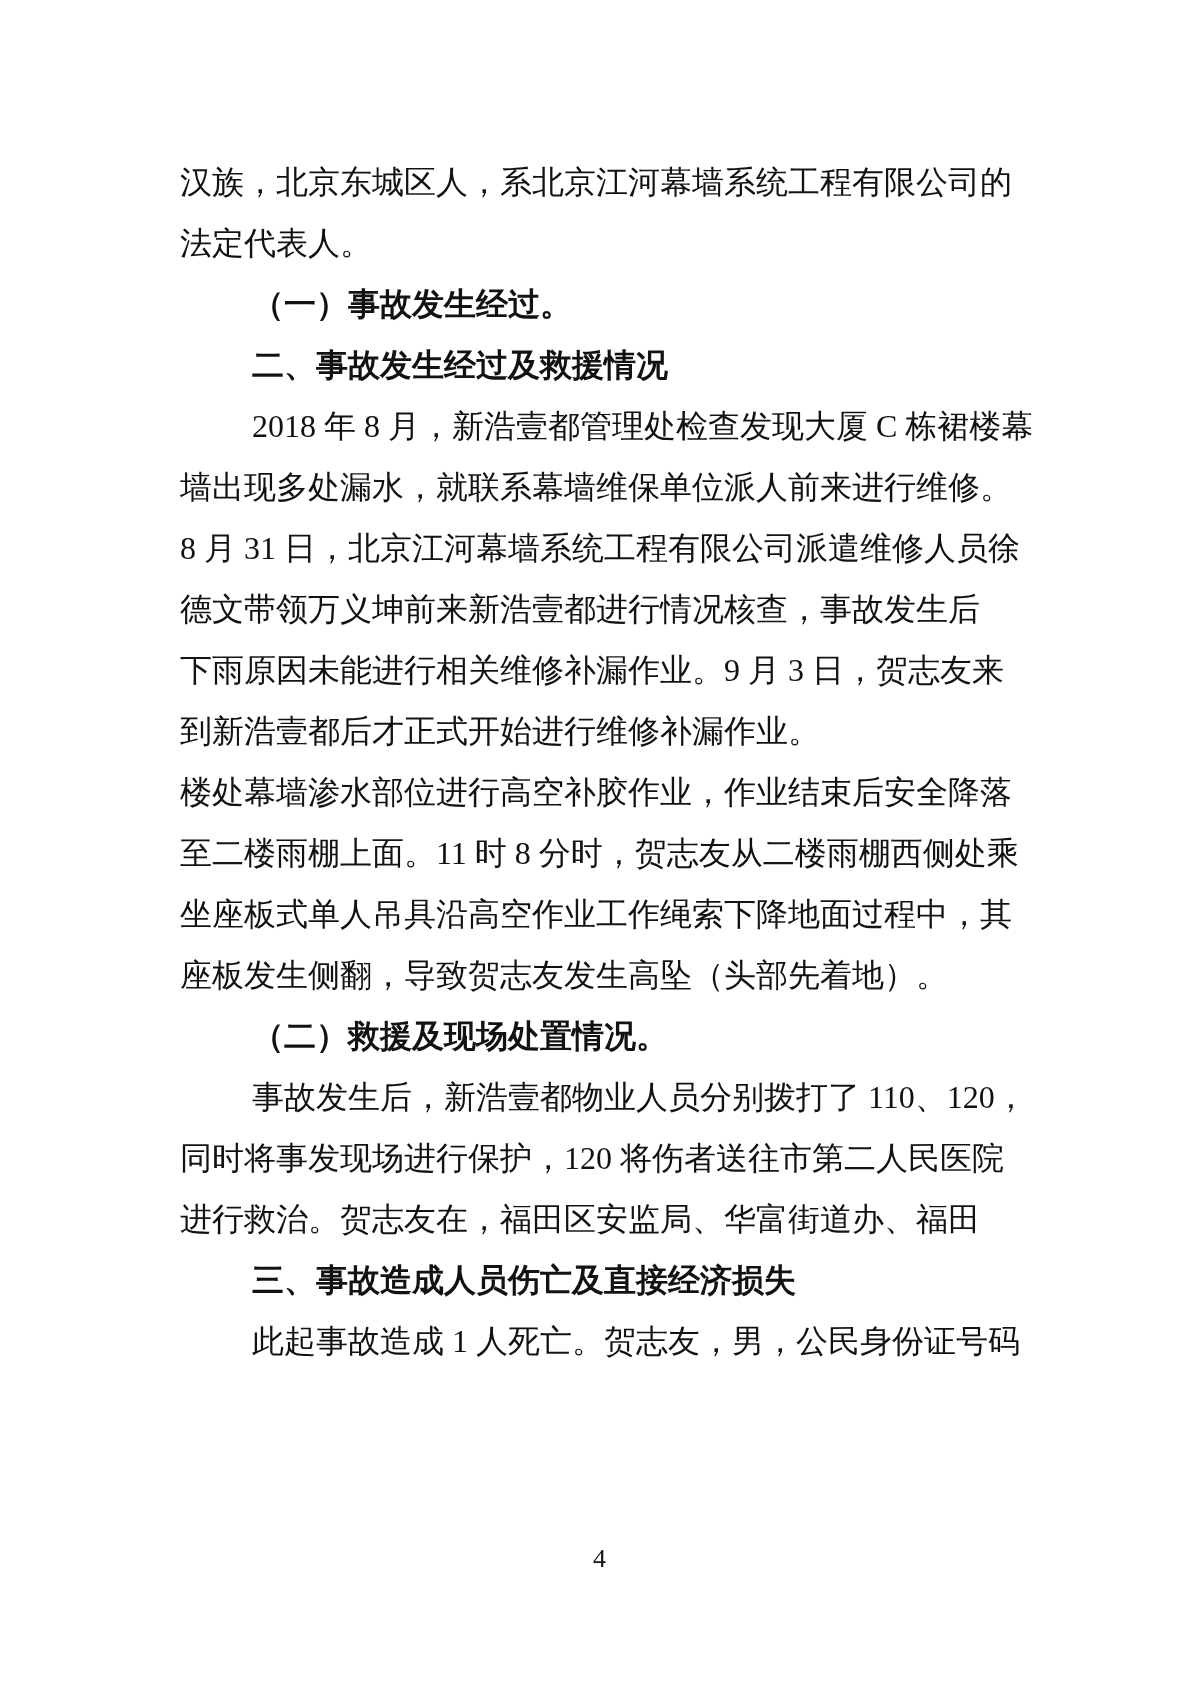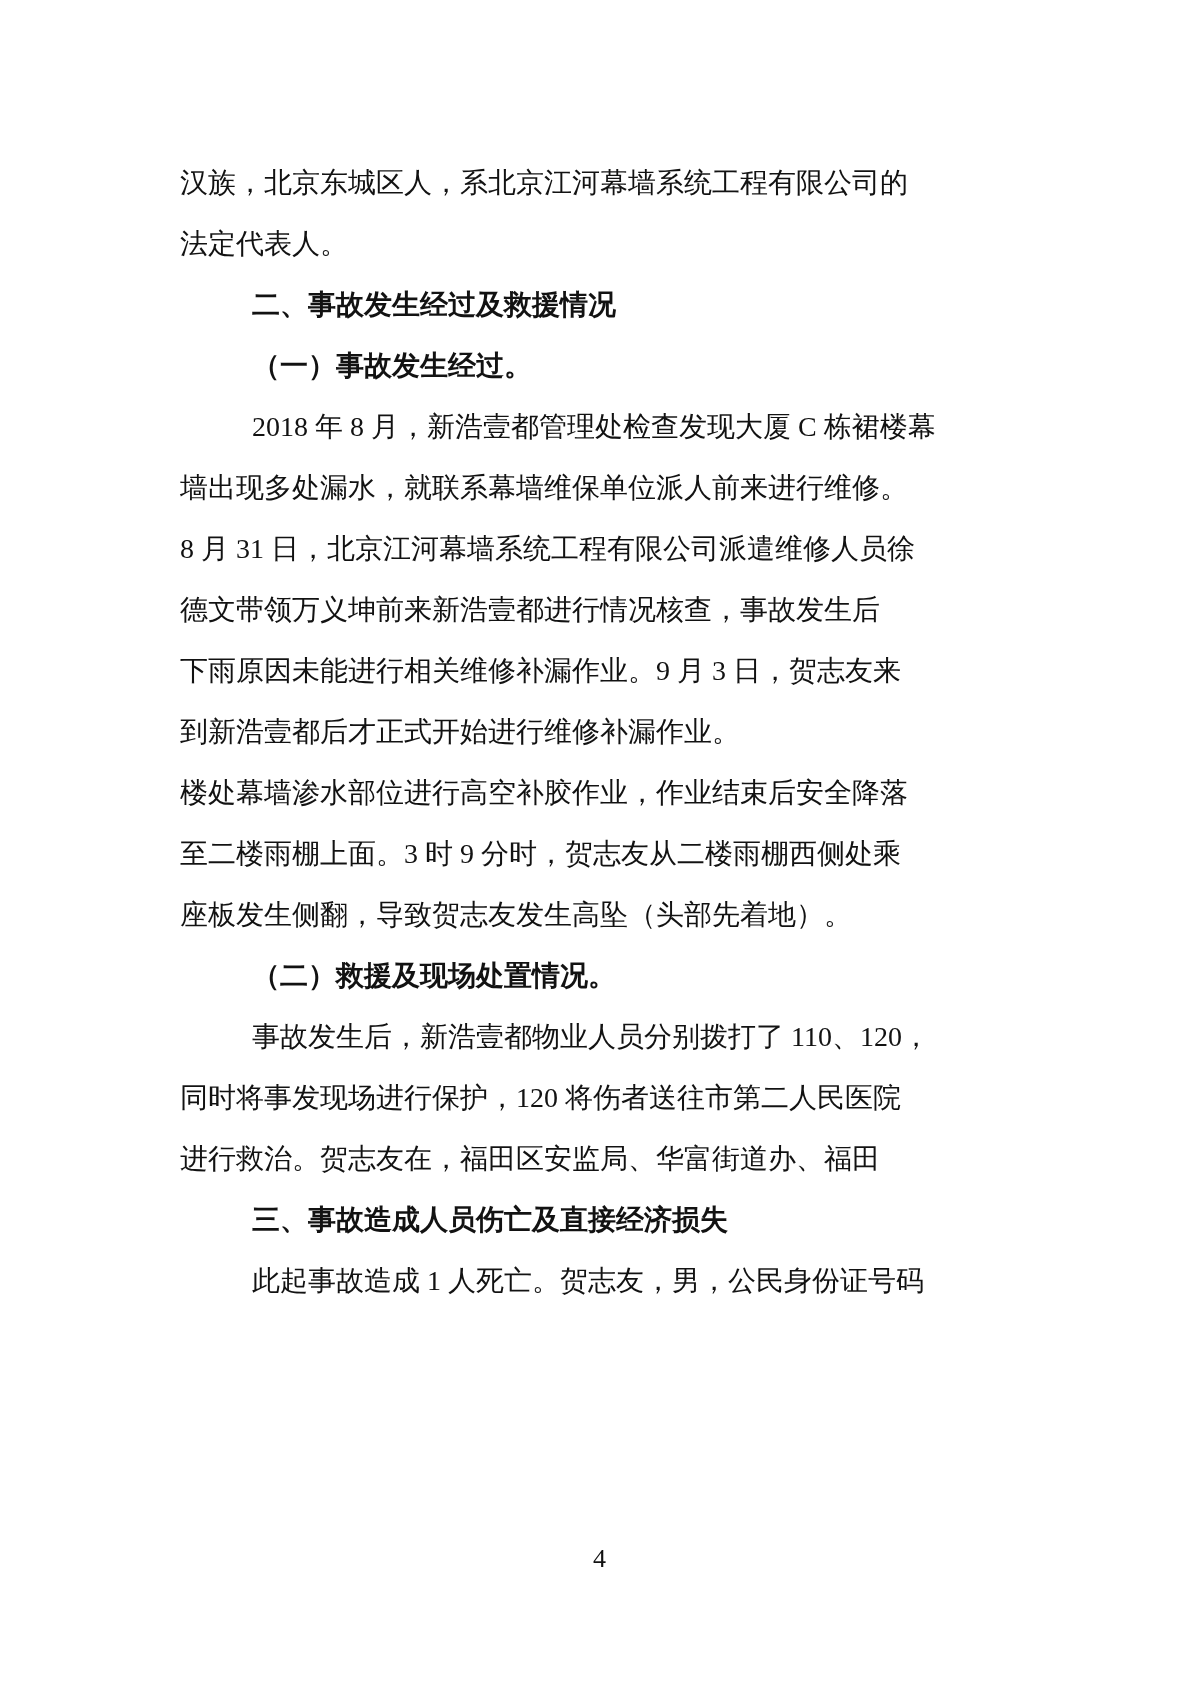--- a/index.html
+++ b/index.html
@@ -16,21 +16,21 @@
     font-family: "Liberation Serif", serif;
     color: #121212;
   }
   .content {
     position: absolute;
     left: 180px;
     top: 152px;
     width: 880px;
   }
   .line {
-    font-size: 28px;
+    font-size: 32px;
     line-height: 61px;
     height: 61px;
     white-space: nowrap;
     letter-spacing: 0px;
   }
   .line.heading {
     font-family: "Liberation Sans", sans-serif;
     font-weight: bold;
   }
   .line.indent {
@@ -47,30 +47,31 @@
     color: #121212;
   }
 </style>
 </head>
 <body>
 
 <div class="page">
   <div class="content">
       <div class="line body">汉族，北京东城区人，系北京江河幕墙系统工程有限公司的</div>
       <div class="line body">法定代表人。</div>
+      <div class="line heading indent">（一）事故发生经过。</div>
       <div class="line heading indent">二、事故发生经过及救援情况</div>
-      <div class="line heading indent">（一）事故发生经过。</div>
       <div class="line body indent">2018 年 8 月，新浩壹都管理处检查发现大厦 C 栋裙楼幕</div>
       <div class="line body">墙出现多处漏水，就联系幕墙维保单位派人前来进行维修。</div>
       <div class="line body">8 月 31 日，北京江河幕墙系统工程有限公司派遣维修人员徐</div>
       <div class="line body">德文带领万义坤前来新浩壹都进行情况核查，事故发生后</div>
       <div class="line body">下雨原因未能进行相关维修补漏作业。9 月 3 日，贺志友来</div>
       <div class="line body">到新浩壹都后才正式开始进行维修补漏作业。</div>
       <div class="line body">楼处幕墙渗水部位进行高空补胶作业，作业结束后安全降落</div>
-      <div class="line body">至二楼雨棚上面。3 时 9 分时，贺志友从二楼雨棚西侧处乘</div>
+      <div class="line body">至二楼雨棚上面。11 时 8 分时，贺志友从二楼雨棚西侧处乘</div>
+      <div class="line body">坐座板式单人吊具沿高空作业工作绳索下降地面过程中，其</div>
       <div class="line body">座板发生侧翻，导致贺志友发生高坠（头部先着地）。</div>
       <div class="line heading indent">（二）救援及现场处置情况。</div>
       <div class="line body indent">事故发生后，新浩壹都物业人员分别拨打了 110、120，</div>
       <div class="line body">同时将事发现场进行保护，120 将伤者送往市第二人民医院</div>
       <div class="line body">进行救治。贺志友在，福田区安监局、华富街道办、福田</div>
       <div class="line heading indent">三、事故造成人员伤亡及直接经济损失</div>
       <div class="line body indent">此起事故造成 1 人死亡。贺志友，男，公民身份证号码</div>
     </div>
   <div class="footer">4</div>
 </div>

